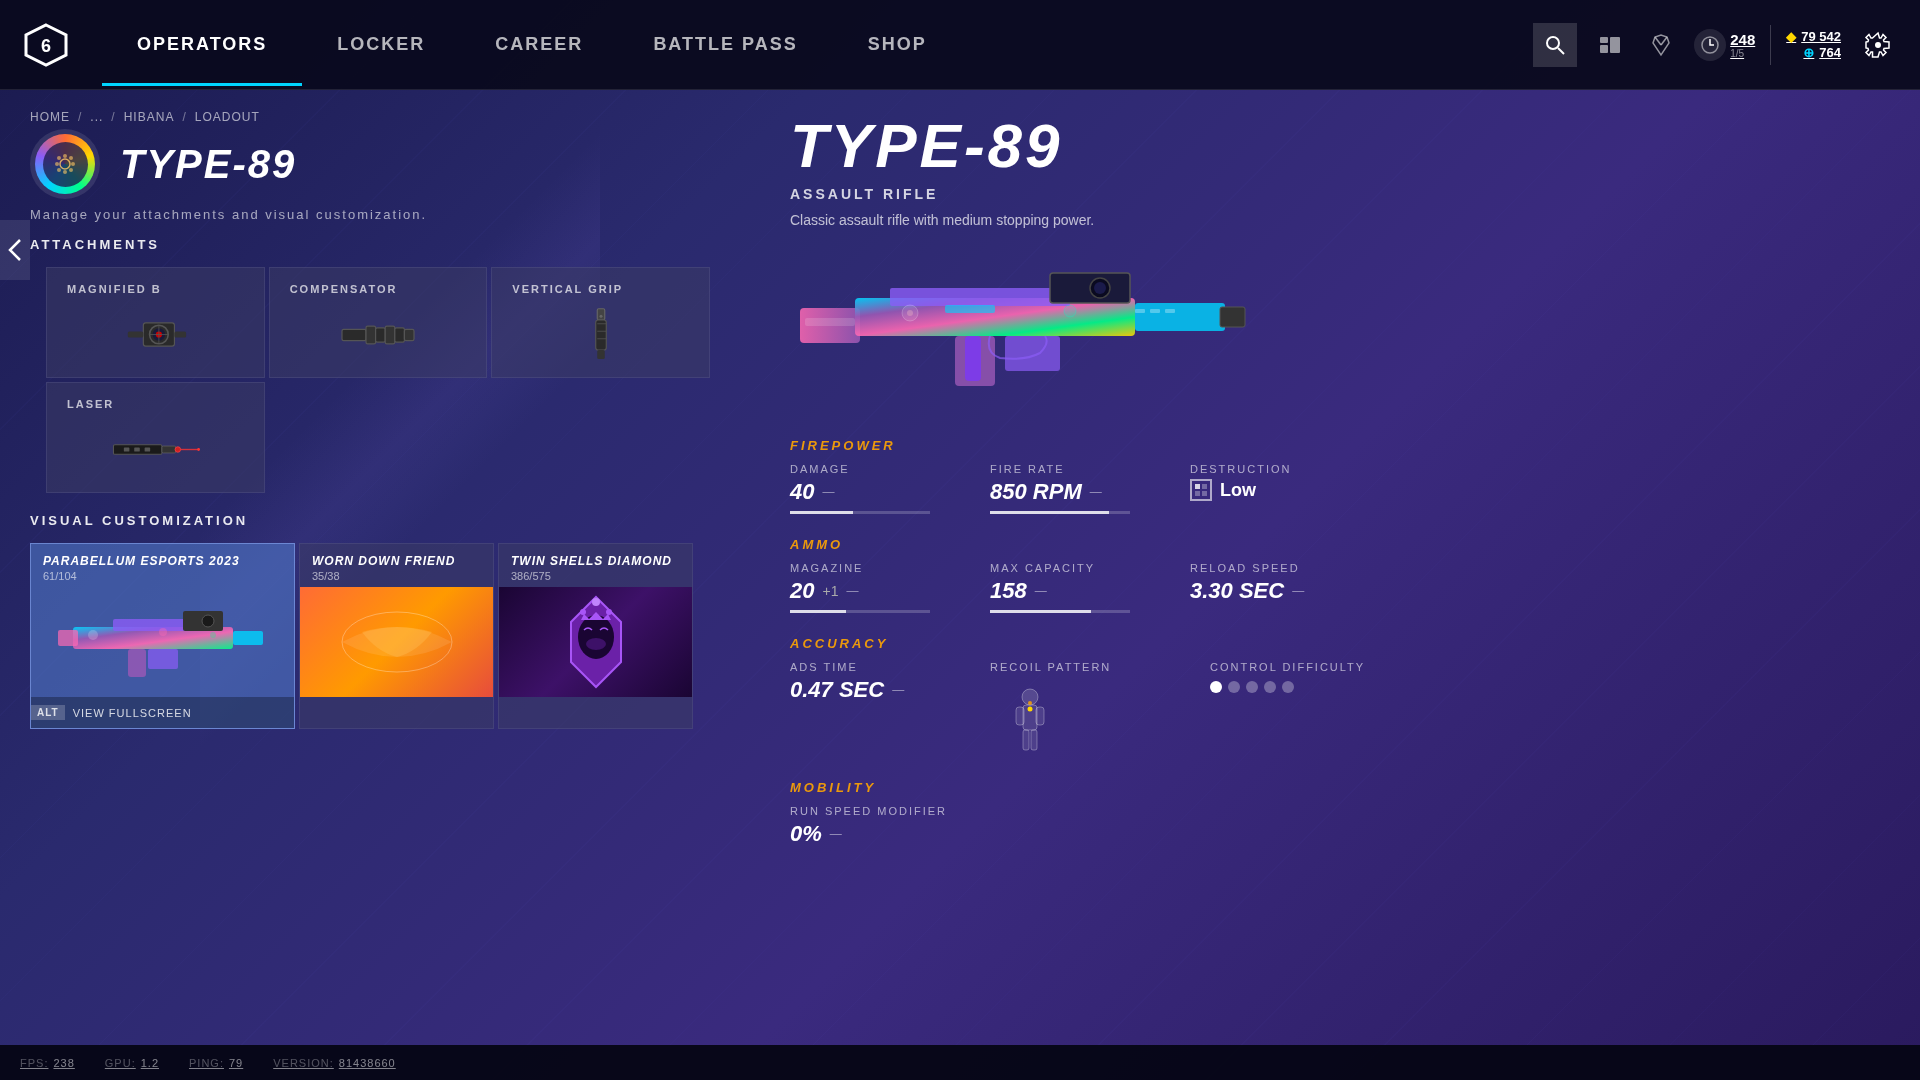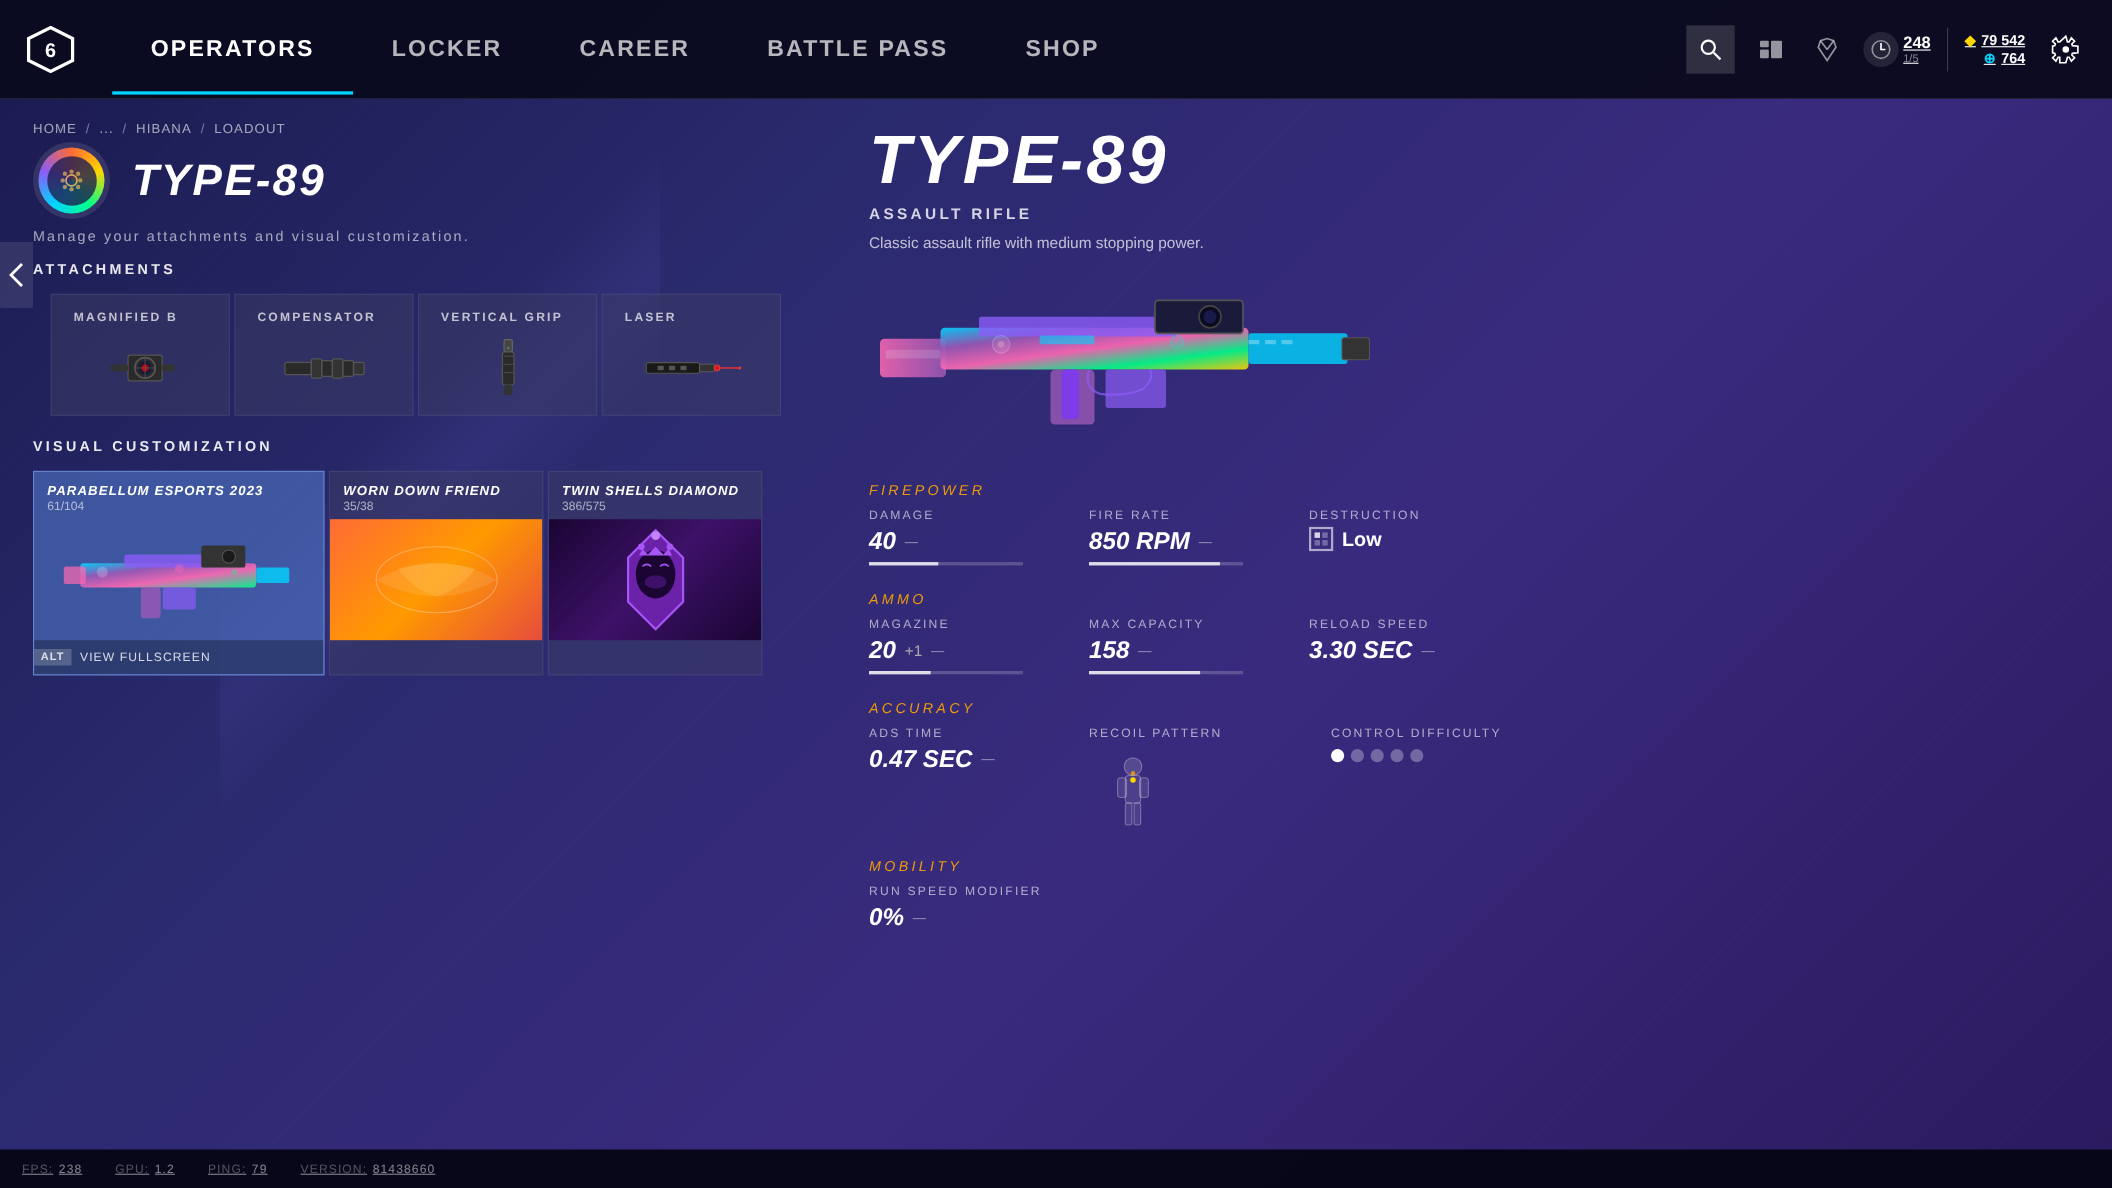--- a/index.html
+++ b/index.html
@@ -60,21 +60,21 @@
       align-items: center;
       gap: 0;
       flex: 1;
     }
 
     .nav-item {
       padding: 0 35px;
       height: 82px;
       display: flex;
       align-items: center;
-      font-size: 21px;
+      font-size: 18px;
       font-weight: 700;
       letter-spacing: 2px;
       color: rgba(255,255,255,0.7);
       cursor: pointer;
       text-transform: uppercase;
       position: relative;
     }
 
     .nav-item.active {
       color: #fff;
@@ -242,21 +242,21 @@
       font-size: 13px;
       font-weight: 700;
       letter-spacing: 3px;
       color: rgba(255,255,255,0.9);
       margin-bottom: 15px;
       text-transform: uppercase;
     }
 
     .attachments-grid {
       display: grid;
-      grid-template-columns: 1fr 1fr 1fr 1fr;
+      grid-template-columns: 1fr 1fr 1fr;
       gap: 4px;
       margin-bottom: 20px;
       padding-left: 16px;
     }
 
     .attachment-slot {
       background: rgba(60,60,100,0.5);
       border: 1px solid rgba(100,100,150,0.3);
       padding: 15px 20px;
       cursor: pointer;
@@ -404,21 +404,21 @@
 
     
     .stats-container {
       display: flex;
       flex-direction: column;
       gap: 18px;
     }
 
     .stat-section-title {
       font-size: 13px;
-      font-weight: 400;
+      font-weight: 700;
       letter-spacing: 3px;
       color: rgba(255,165,0,0.9);
       text-transform: uppercase;
       font-style: italic;
       margin-bottom: 10px;
     }
 
     .stats-row {
       display: grid;
       grid-template-columns: 200px 200px 200px;

